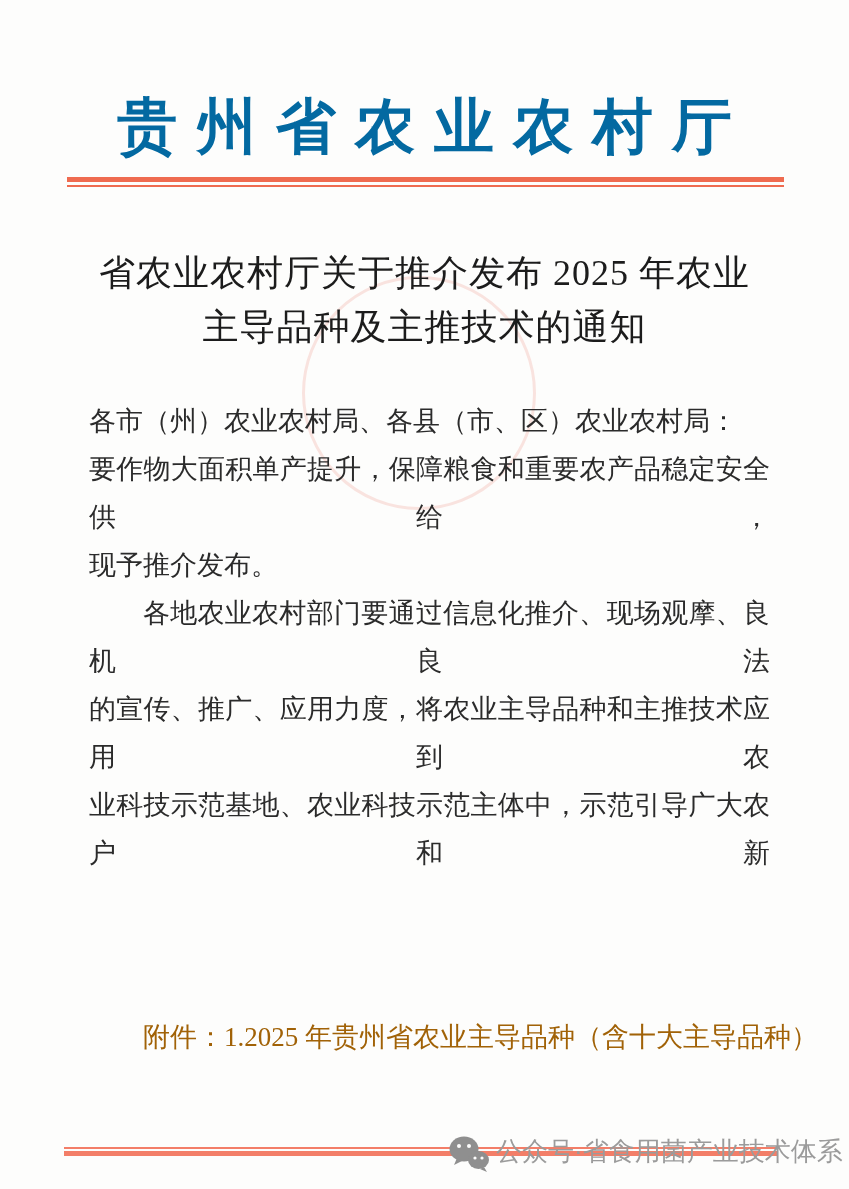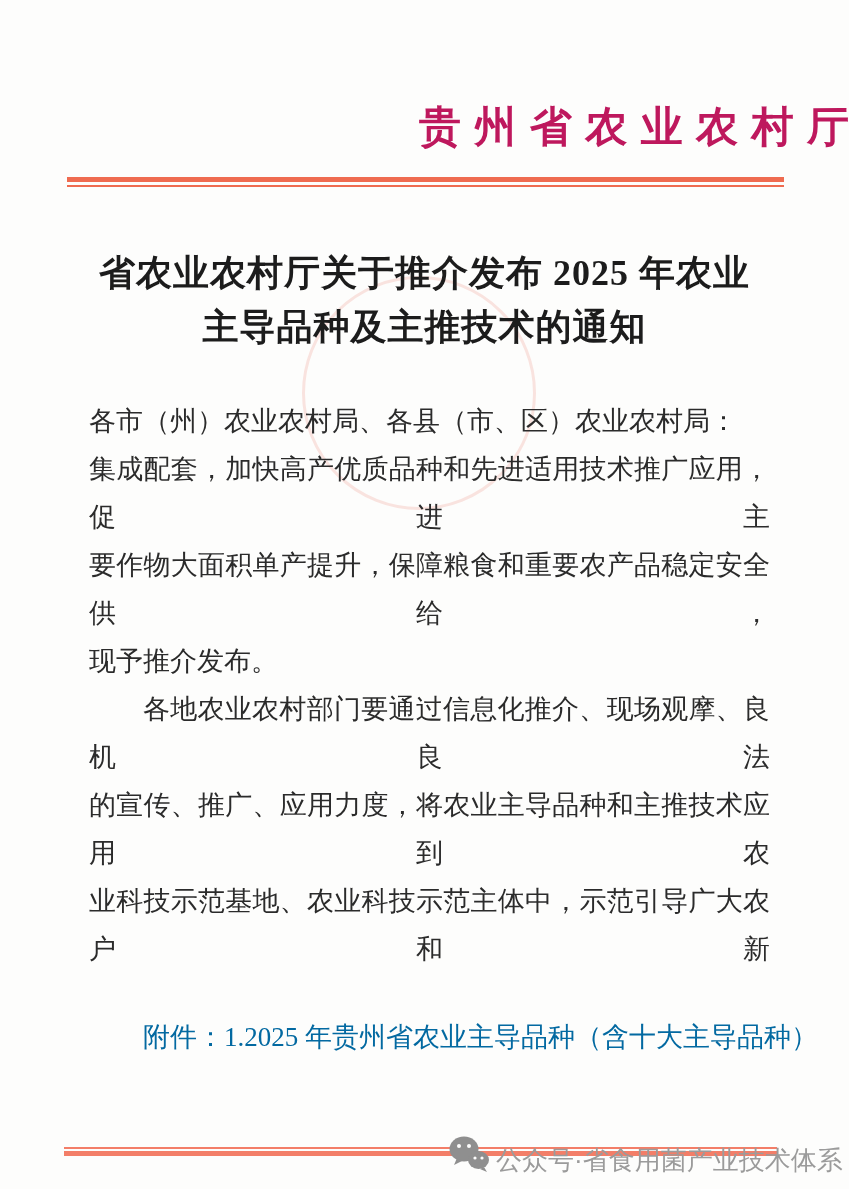--- a/index.html
+++ b/index.html
@@ -16,25 +16,25 @@
     overflow: hidden;
     font-family: "Liberation Serif", "DejaVu Serif", serif;
   }
 
   
   .letterhead {
     position: absolute;
     top: 97px;
     left: 0;
     right: 0;
-    text-align: right;
-    font-size: 42px;
+    text-align: center;
+    font-size: 60px;
     line-height: 60px;
     font-weight: bold;
-    color: #be185d;
+    color: #0369a1;
     letter-spacing: 0.32em;
     white-space: nowrap;
   }
   .letterhead .lh-inner {
     display: inline-block;
     margin-right: -0.32em; 
   }
   .rule {
     position: absolute;
     left: 67px;
@@ -58,21 +58,21 @@
 
   
   .doc-title {
     position: absolute;
     top: 246px;
     left: 0;
     right: 0;
     text-align: center;
     font-size: 36px;
     line-height: 54px;
-    font-weight: bold;
+    font-weight: normal;
     color: #1c1c1c;
     letter-spacing: 1px;
   }
 
   
   .body-block {
     position: absolute;
     top: 397px;
     left: 89px;
     width: 681px;
@@ -93,42 +93,42 @@
   }
 
   
   .attachment-line {
     position: absolute;
     top: 1013px;
     left: 89px;
     width: 681px;
     font-size: 27px;
     line-height: 48px;
-    color: #0369a1;
+    color: #a16207;
     text-indent: 2em;
     white-space: nowrap;
   }
 
   
   .footer-rule {
     position: absolute;
     left: 64px;
     width: 713px;
     background: #f37e68;
   }
   .footer-rule-thin  { top: 1147px; height: 2px; }
   .footer-rule-thick { top: 1151px; height: 5px; }
 
   .watermark {
     position: absolute;
     left: 448px;
     top: 1134px;
     height: 44px;
     display: flex;
-    align-items: flex-end;
+    align-items: flex-start;
     z-index: 2;
   }
   .watermark .wm-icon { flex: 0 0 auto; }
   .watermark .wm-text {
     margin-left: 6px;
     font-family: "Liberation Sans", "DejaVu Sans", sans-serif;
     font-size: 26px;
     color: #9b9b9b;
     white-space: nowrap;
   }
@@ -148,21 +148,20 @@
   <div class="seal"></div>
 
   <div class="doc-title">
     <div>省农业农村厅关于推介发布 2025 年农业</div>
     <div>主导品种及主推技术的通知</div>
   </div>
 
   <div class="body-block">
 
   <div class="body-line">各市（州）农业农村局、各县（市、区）农业农村局：</div>
-      <div class="body-line stretch">集成配套，加快高产优质品种和先进适用技术推广应用，促进主</div>
       <div class="body-line stretch">要作物大面积单产提升，保障粮食和重要农产品稳定安全供给，</div>
       <div class="body-line">现予推介发布。</div>
       <div class="body-line indent stretch">各地农业农村部门要通过信息化推介、现场观摩、良机良法</div>
       <div class="body-line stretch">的宣传、推广、应用力度，将农业主导品种和主推技术应用到农</div>
       <div class="body-line stretch">业科技示范基地、农业科技示范主体中，示范引导广大农户和新</div>
     </div>
 
   <div class="attachment-line">附件：1.2025 年贵州省农业主导品种（含十大主导品种）</div>
 
   <div class="footer-rule footer-rule-thin"></div>

